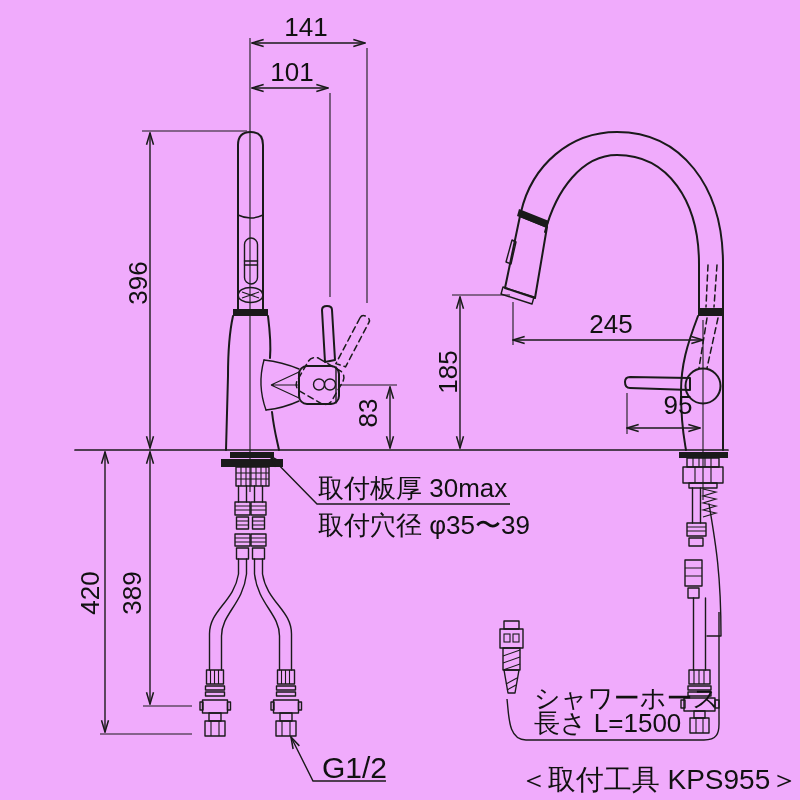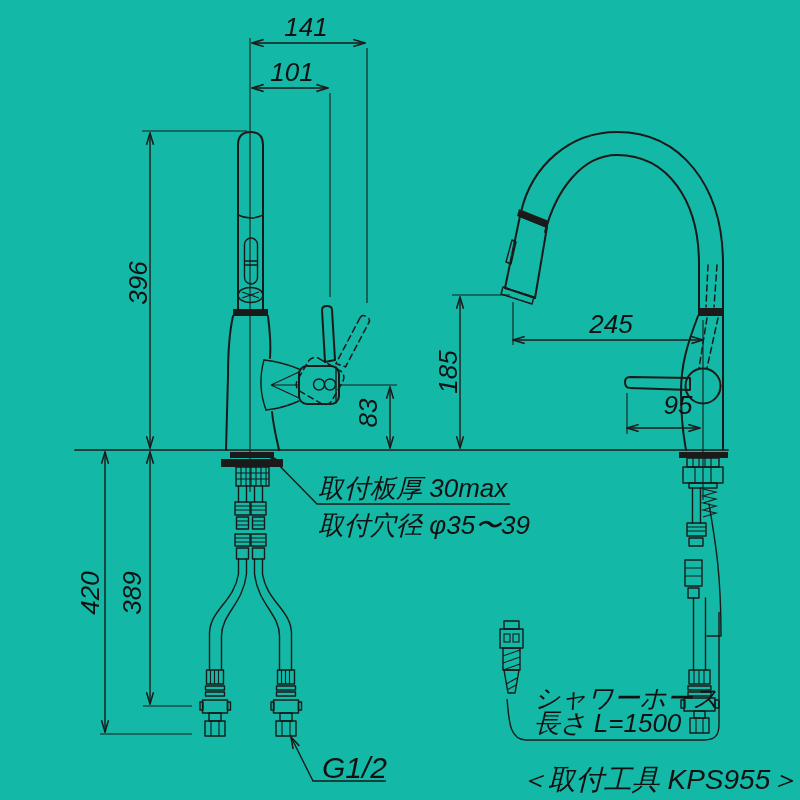--- a/index.html
+++ b/index.html
@@ -1,16 +1,16 @@
 <!DOCTYPE html>
 <html><head>
 <meta charset="utf-8">
 <style>
   html,body{margin:0;padding:0;background:#ffffff;}
-  .stage{width:800px;height:800px;position:relative;background:#14b8a6;overflow:hidden;font-style:italic;}
+  .stage{width:800px;height:800px;position:relative;background:#f0abfc;overflow:hidden;}
   svg{display:block;}
   
   .o  {stroke:#1a1a1a;stroke-width:2;fill:none;stroke-linejoin:round;stroke-linecap:round;}
   .o1 {stroke:#1a1a1a;stroke-width:1.4;fill:none;stroke-linejoin:round;stroke-linecap:round;}
   .fillk{fill:#1a1a1a;stroke:none;}
   
   .d  {stroke:#1a1a1a;stroke-width:1.4;fill:none;}
   .thin{stroke:#1a1a1a;stroke-width:1.1;fill:none;}
   .dash{stroke:#1a1a1a;stroke-width:1.5;fill:none;stroke-dasharray:6 4;stroke-linecap:round;}
   text{fill:#111111;font-family:"Liberation Sans","DejaVu Sans",sans-serif;}

